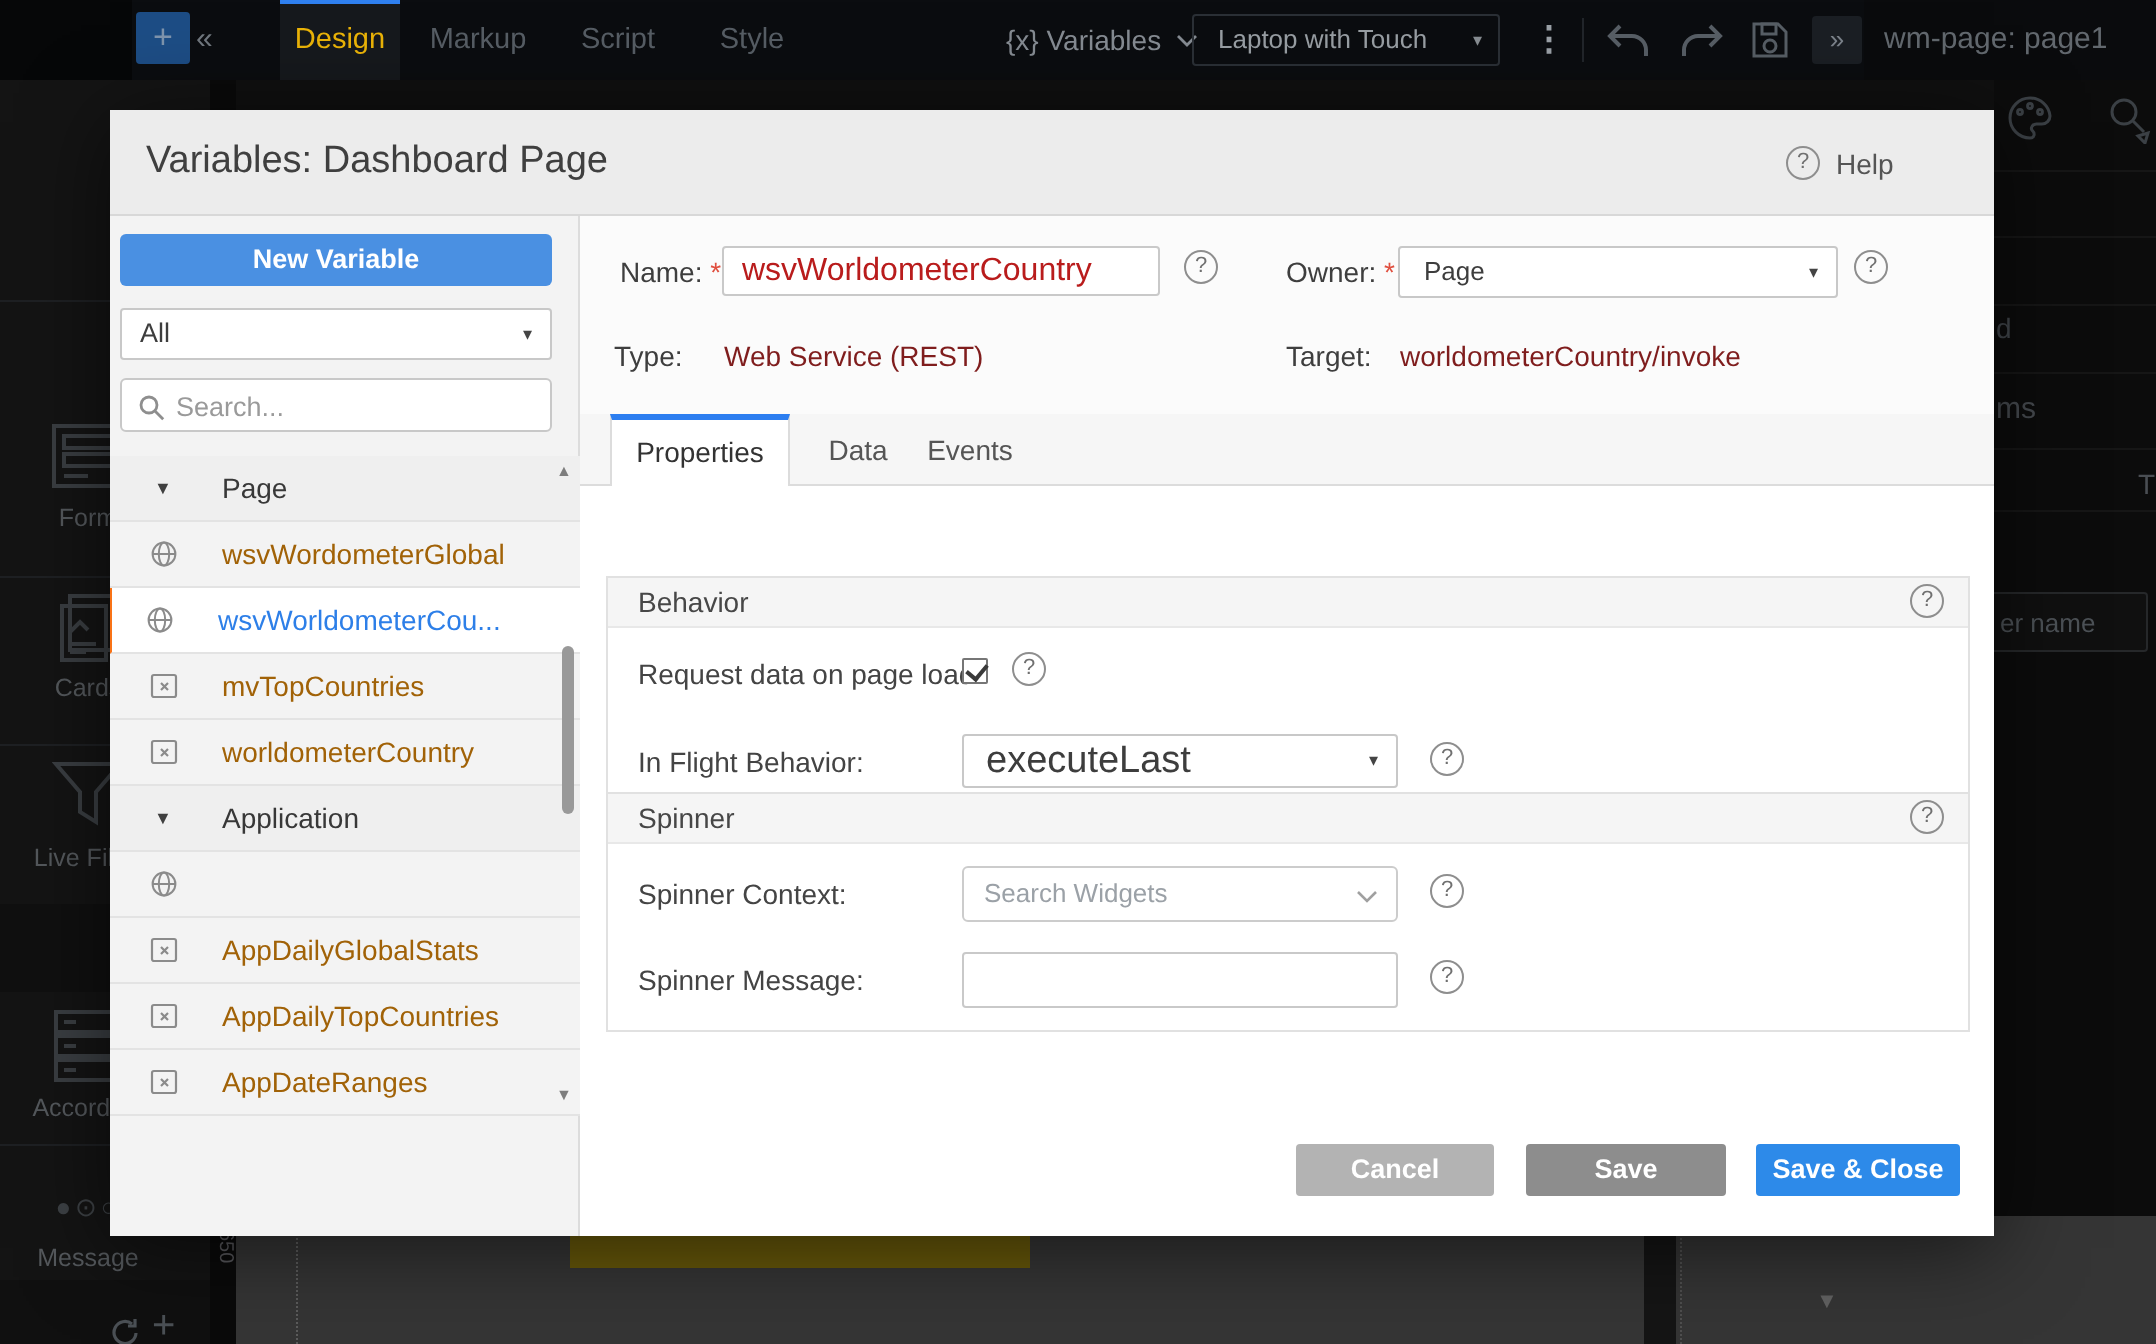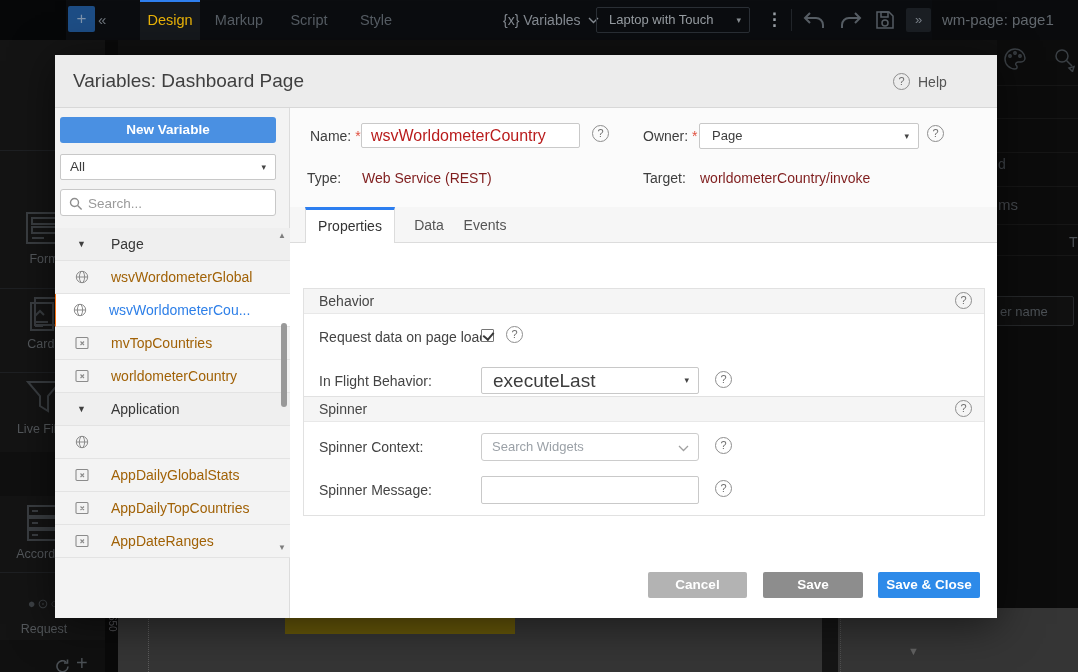--- a/index.html
+++ b/index.html
@@ -164,21 +164,21 @@
     <div class="abs pal-gap"></div>
     <svg class="abs pal-icon" style="top:464px;" width="36" height="38" viewBox="0 0 36 38" fill="none" stroke="#3a3e42" stroke-width="2">
         <rect x="2" y="2" width="32" height="10"></rect>
         <rect x="2" y="14" width="32" height="10"></rect>
         <rect x="2" y="26" width="32" height="10"></rect>
         <path d="M6 7 h6 M6 19 h6 M6 31 h6"></path>
       </svg>
     <div class="abs pal-label" style="top:507px;">Accordion</div>
     <div class="abs pal-div" style="top:532px;"></div>
     <div class="abs pal-label" style="top:556px;font-size:13px;color:#3c4044;letter-spacing:2px;">●⊙○</div>
-    <div class="abs pal-label" style="top:582px;">Request</div>
+    <div class="abs pal-label" style="top:582px;">Message</div>
     <svg class="abs" style="left:54px;top:619px;" width="15" height="15" viewBox="0 0 15 15" fill="none" stroke="#4b5055" stroke-width="1.6">
         <path d="M12 3 a5.5 5.5 0 1 0 2 4.5"></path>
         <path d="M13.5 0.5 v3.5 h-3.5"></path>
       </svg>
     <div class="abs" style="left:76px;top:612px;font-size:20px;color:#4b5055;">+</div>
 
   </div>
   <div class="abs ruler"></div>
   <div class="abs rulerlbl">650</div>
 

